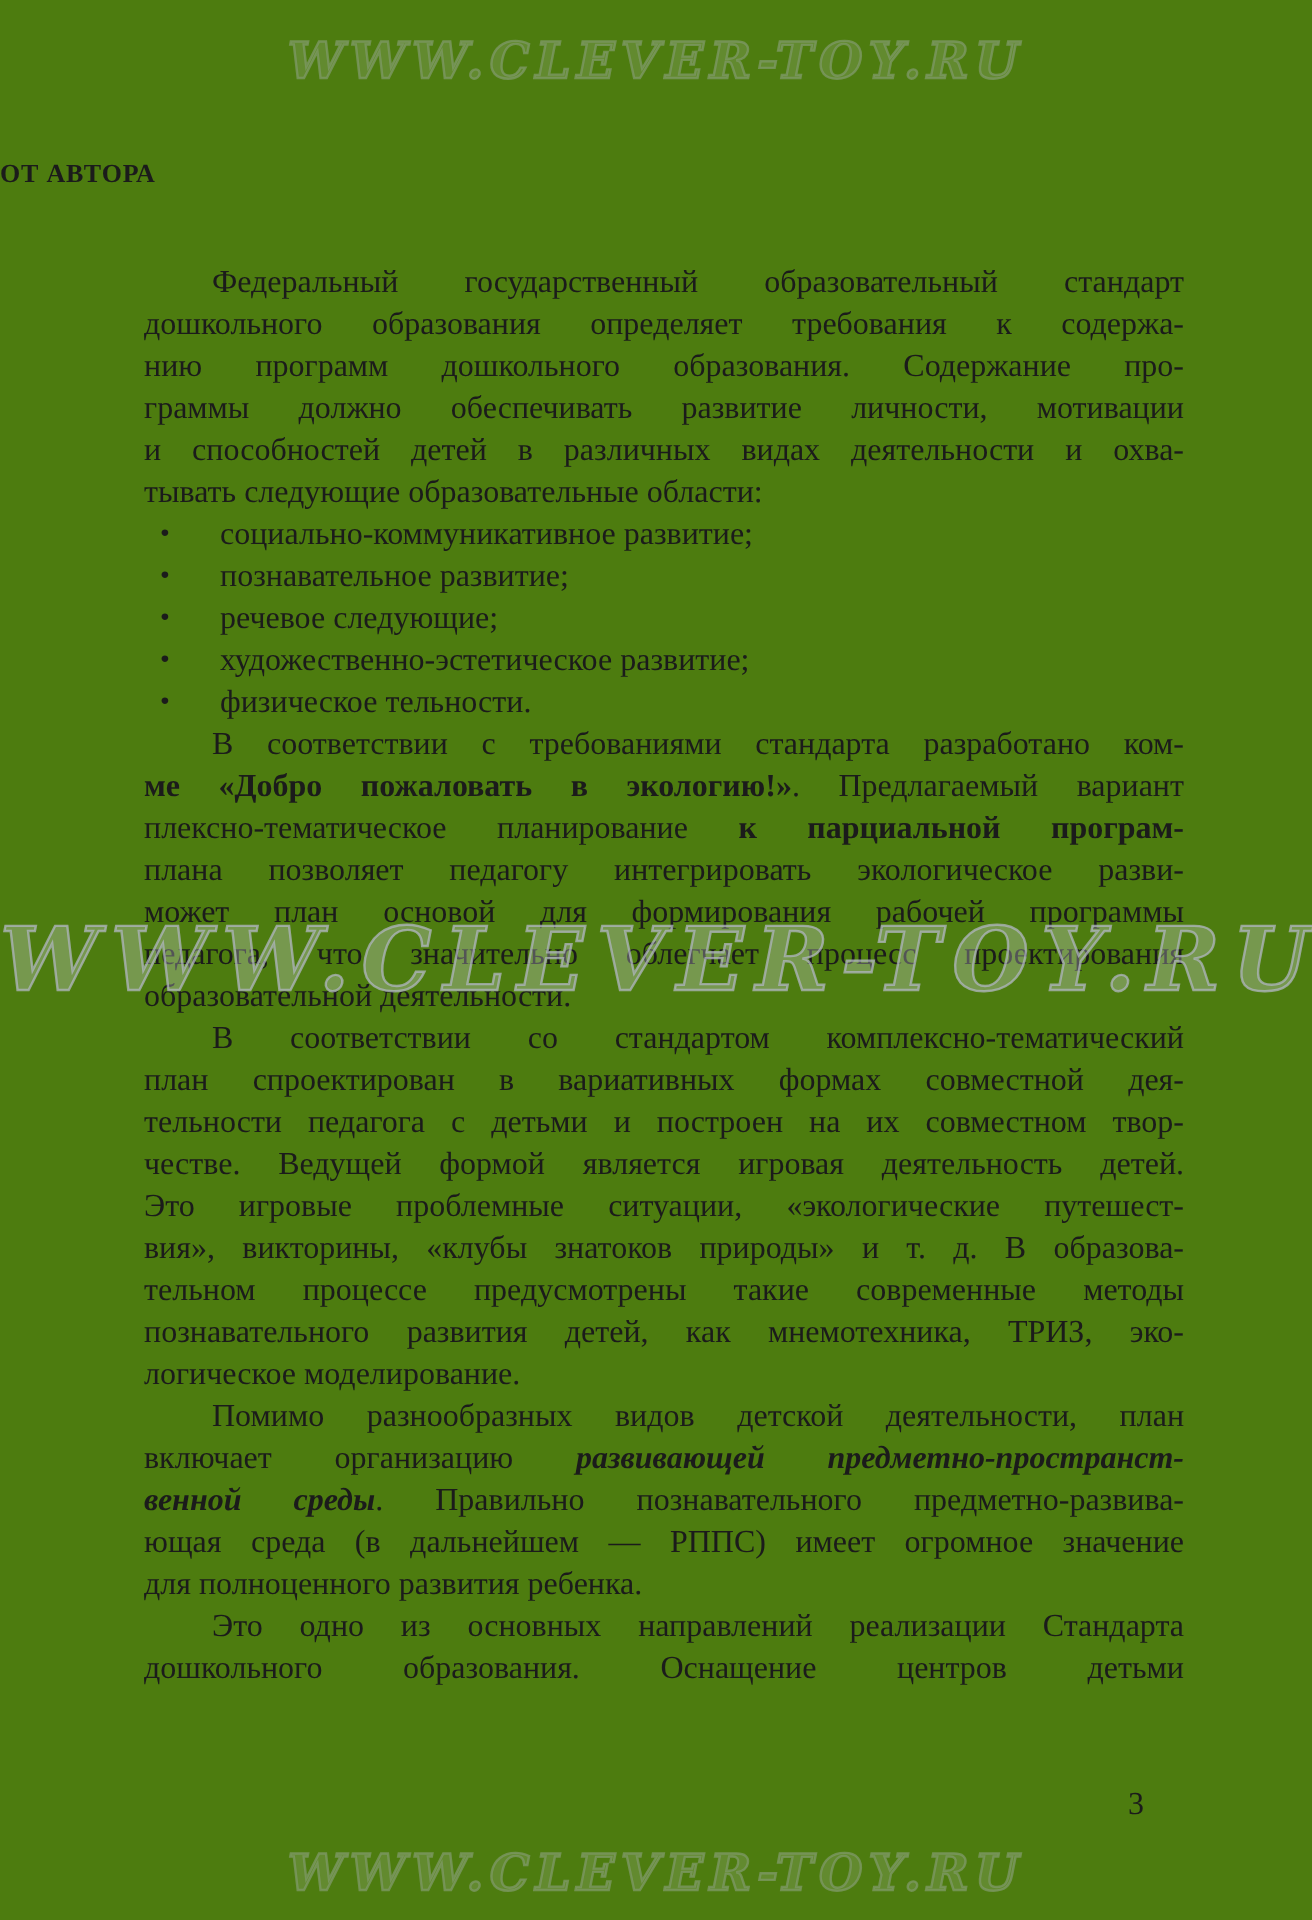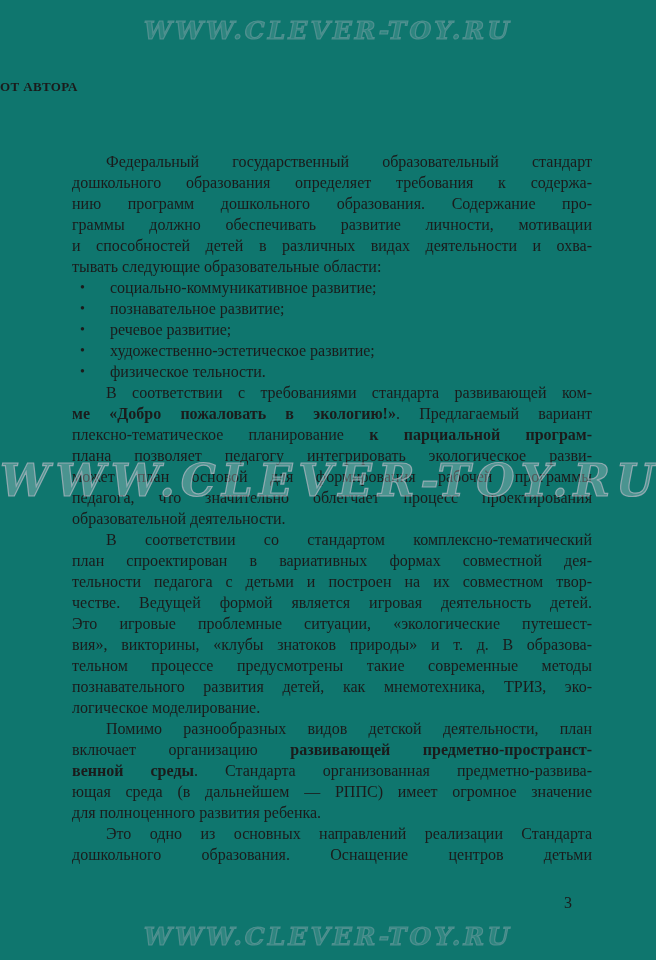--- a/index.html
+++ b/index.html
@@ -1,20 +1,20 @@
 <!DOCTYPE html>
 <html><head>
 <meta charset="utf-8">
 <style>
   html, body { margin: 0; padding: 0; background: #ffffff; }
   .page {
     position: relative;
     width: 656px;
     height: 960px;
-    background: #0f766e;
+    background: #4d7c0f;
     font-family: "Liberation Serif", serif;
     color: #1b1b1b;
     overflow: hidden;
   }
   .title {
     position: absolute;
     top: 70px;
     left: 0;
     width: 100%;
     text-align: left;
@@ -22,21 +22,20 @@
     font-size: 13px;
     letter-spacing: 0.4px;
   }
   .body-text {
     position: absolute;
     top: 131px;
     left: 72px;
     width: 520px;
     font-size: 16px;
     line-height: 21px;
-    margin-top: 20px;
   }
   .line {
     height: 21px;
     text-align: justify;
     text-align-last: justify;
     white-space: nowrap;
   }
   .line.last { text-align-last: left; }
   .line.indent { text-indent: 34px; }
   .line.list {
@@ -44,21 +43,21 @@
     position: relative;
     padding-left: 38px;
   }
   .line.list .bullet {
     position: absolute;
     left: 8px;
     top: 0;
     font-size: 14px;
   }
   .b  { font-weight: bold; }
-  .bi { font-weight: bold; }
+  .bi { font-weight: bold; font-style: italic; }
   .wm {
     position: absolute;
     left: 0;
     width: 100%;
     text-align: center;
     font-family: "DejaVu Serif", serif;
     font-style: italic;
     font-weight: bold;
     color: rgba(215, 219, 226, 0.30);
     -webkit-text-stroke: 1.2px rgba(176, 182, 192, 0.75);
@@ -102,42 +101,42 @@
 
   <div class="body-text">
       <div class="line indent"><span>Федеральный государственный образовательный стандарт</span></div>
       <div class="line"><span>дошкольного образования определяет требования к содержа-</span></div>
       <div class="line"><span>нию программ дошкольного образования. Содержание про-</span></div>
       <div class="line"><span>граммы должно обеспечивать развитие личности, мотивации</span></div>
       <div class="line"><span>и способностей детей в различных видах деятельности и охва-</span></div>
       <div class="line last"><span>тывать следующие образовательные области:</span></div>
       <div class="line list"><span class="bullet">•</span><span>социально-коммуникативное развитие;</span></div>
       <div class="line list"><span class="bullet">•</span><span>познавательное развитие;</span></div>
-      <div class="line list"><span class="bullet">•</span><span>речевое развитие;</span></div>
+      <div class="line list"><span class="bullet">•</span><span>речевое следующие;</span></div>
       <div class="line list"><span class="bullet">•</span><span>художественно-эстетическое развитие;</span></div>
       <div class="line list"><span class="bullet">•</span><span>физическое тельности.</span></div>
-      <div class="line indent"><span>В соответствии с требованиями стандарта развивающей ком-</span></div>
+      <div class="line indent"><span>В соответствии с требованиями стандарта разработано ком-</span></div>
       <div class="line"><span class="b">ме «Добро пожаловать в экологию!»</span><span>. Предлагаемый вариант</span></div>
       <div class="line"><span>плексно-тематическое планирование </span><span class="b">к парциальной програм-</span></div>
       <div class="line"><span>плана позволяет педагогу интегрировать экологическое разви-</span></div>
       <div class="line"><span>может план основой для формирования рабочей программы</span></div>
       <div class="line"><span>педагога, что значительно облегчает процесс проектирования</span></div>
       <div class="line last"><span>образовательной деятельности.</span></div>
       <div class="line indent"><span>В соответствии со стандартом комплексно-тематический</span></div>
       <div class="line"><span>план спроектирован в вариативных формах совместной дея-</span></div>
       <div class="line"><span>тельности педагога с детьми и построен на их совместном твор-</span></div>
       <div class="line"><span>честве. Ведущей формой является игровая деятельность детей.</span></div>
       <div class="line"><span>Это игровые проблемные ситуации, «экологические путешест-</span></div>
       <div class="line"><span>вия», викторины, «клубы знатоков природы» и т. д. В образова-</span></div>
       <div class="line"><span>тельном процессе предусмотрены такие современные методы</span></div>
       <div class="line"><span>познавательного развития детей, как мнемотехника, ТРИЗ, эко-</span></div>
       <div class="line last"><span>логическое моделирование.</span></div>
       <div class="line indent"><span>Помимо разнообразных видов детской деятельности, план</span></div>
       <div class="line"><span>включает организацию </span><span class="bi">развивающей предметно-пространст-</span></div>
-      <div class="line"><span class="bi">венной среды</span><span>. Стандарта организованная предметно-развива-</span></div>
+      <div class="line"><span class="bi">венной среды</span><span>. Правильно познавательного предметно-развива-</span></div>
       <div class="line"><span>ющая среда (в дальнейшем — РППС) имеет огромное значение</span></div>
       <div class="line last"><span>для полноценного развития ребенка.</span></div>
       <div class="line indent"><span>Это одно из основных направлений реализации Стандарта</span></div>
       <div class="line"><span>дошкольного образования. Оснащение центров детьми</span></div>
     </div>
 
   <div class="wm wm-mid">WWW.CLEVER-TOY.RU</div>
 
   <div class="wm wm-bottom">WWW.CLEVER-TOY.RU</div>
 

